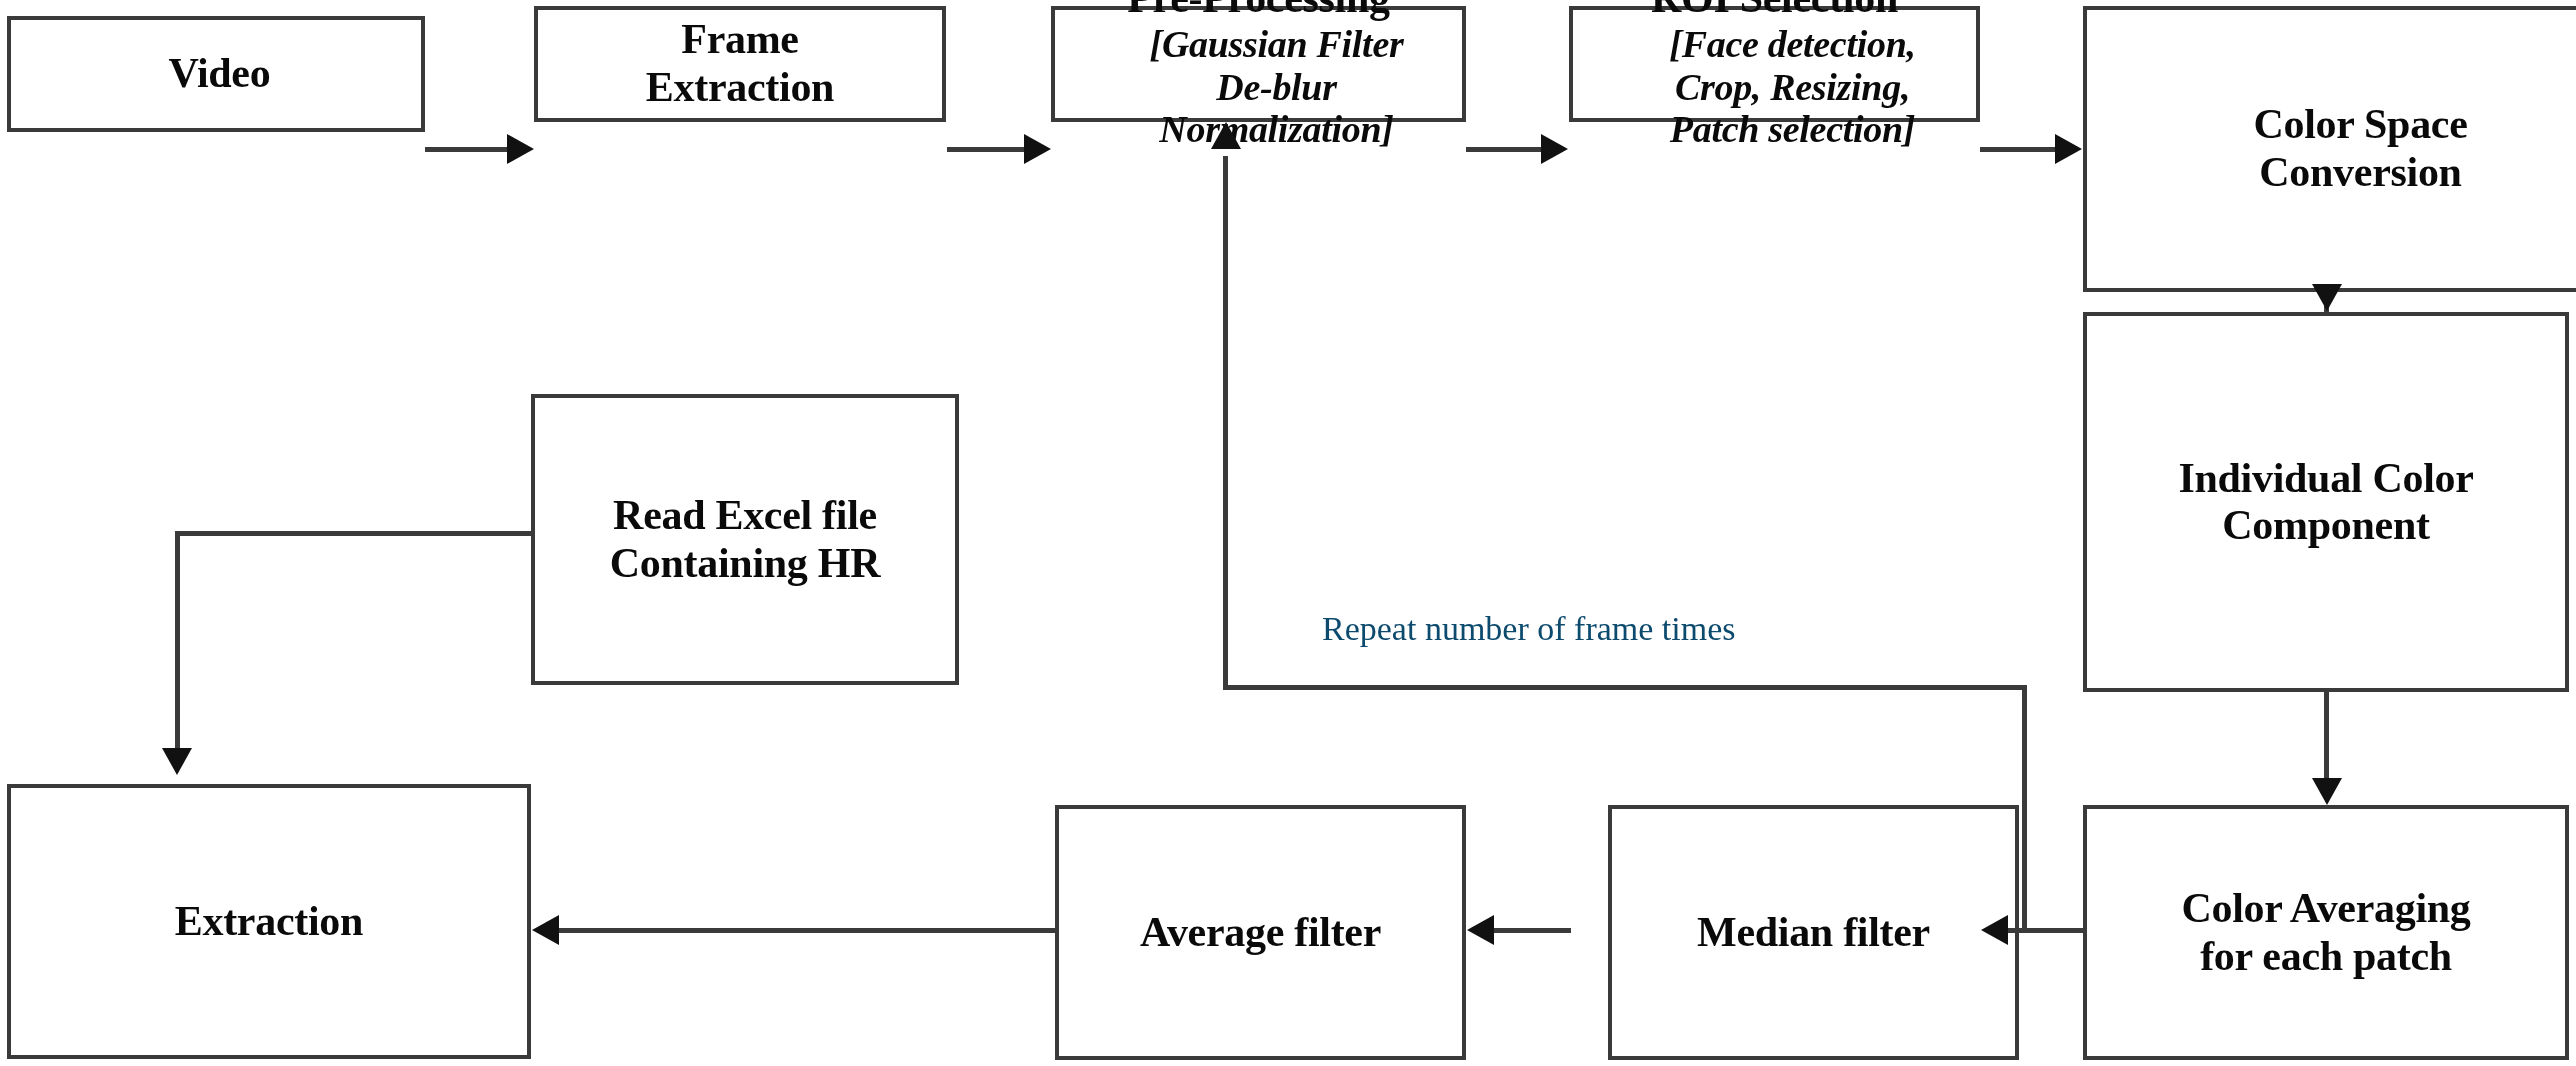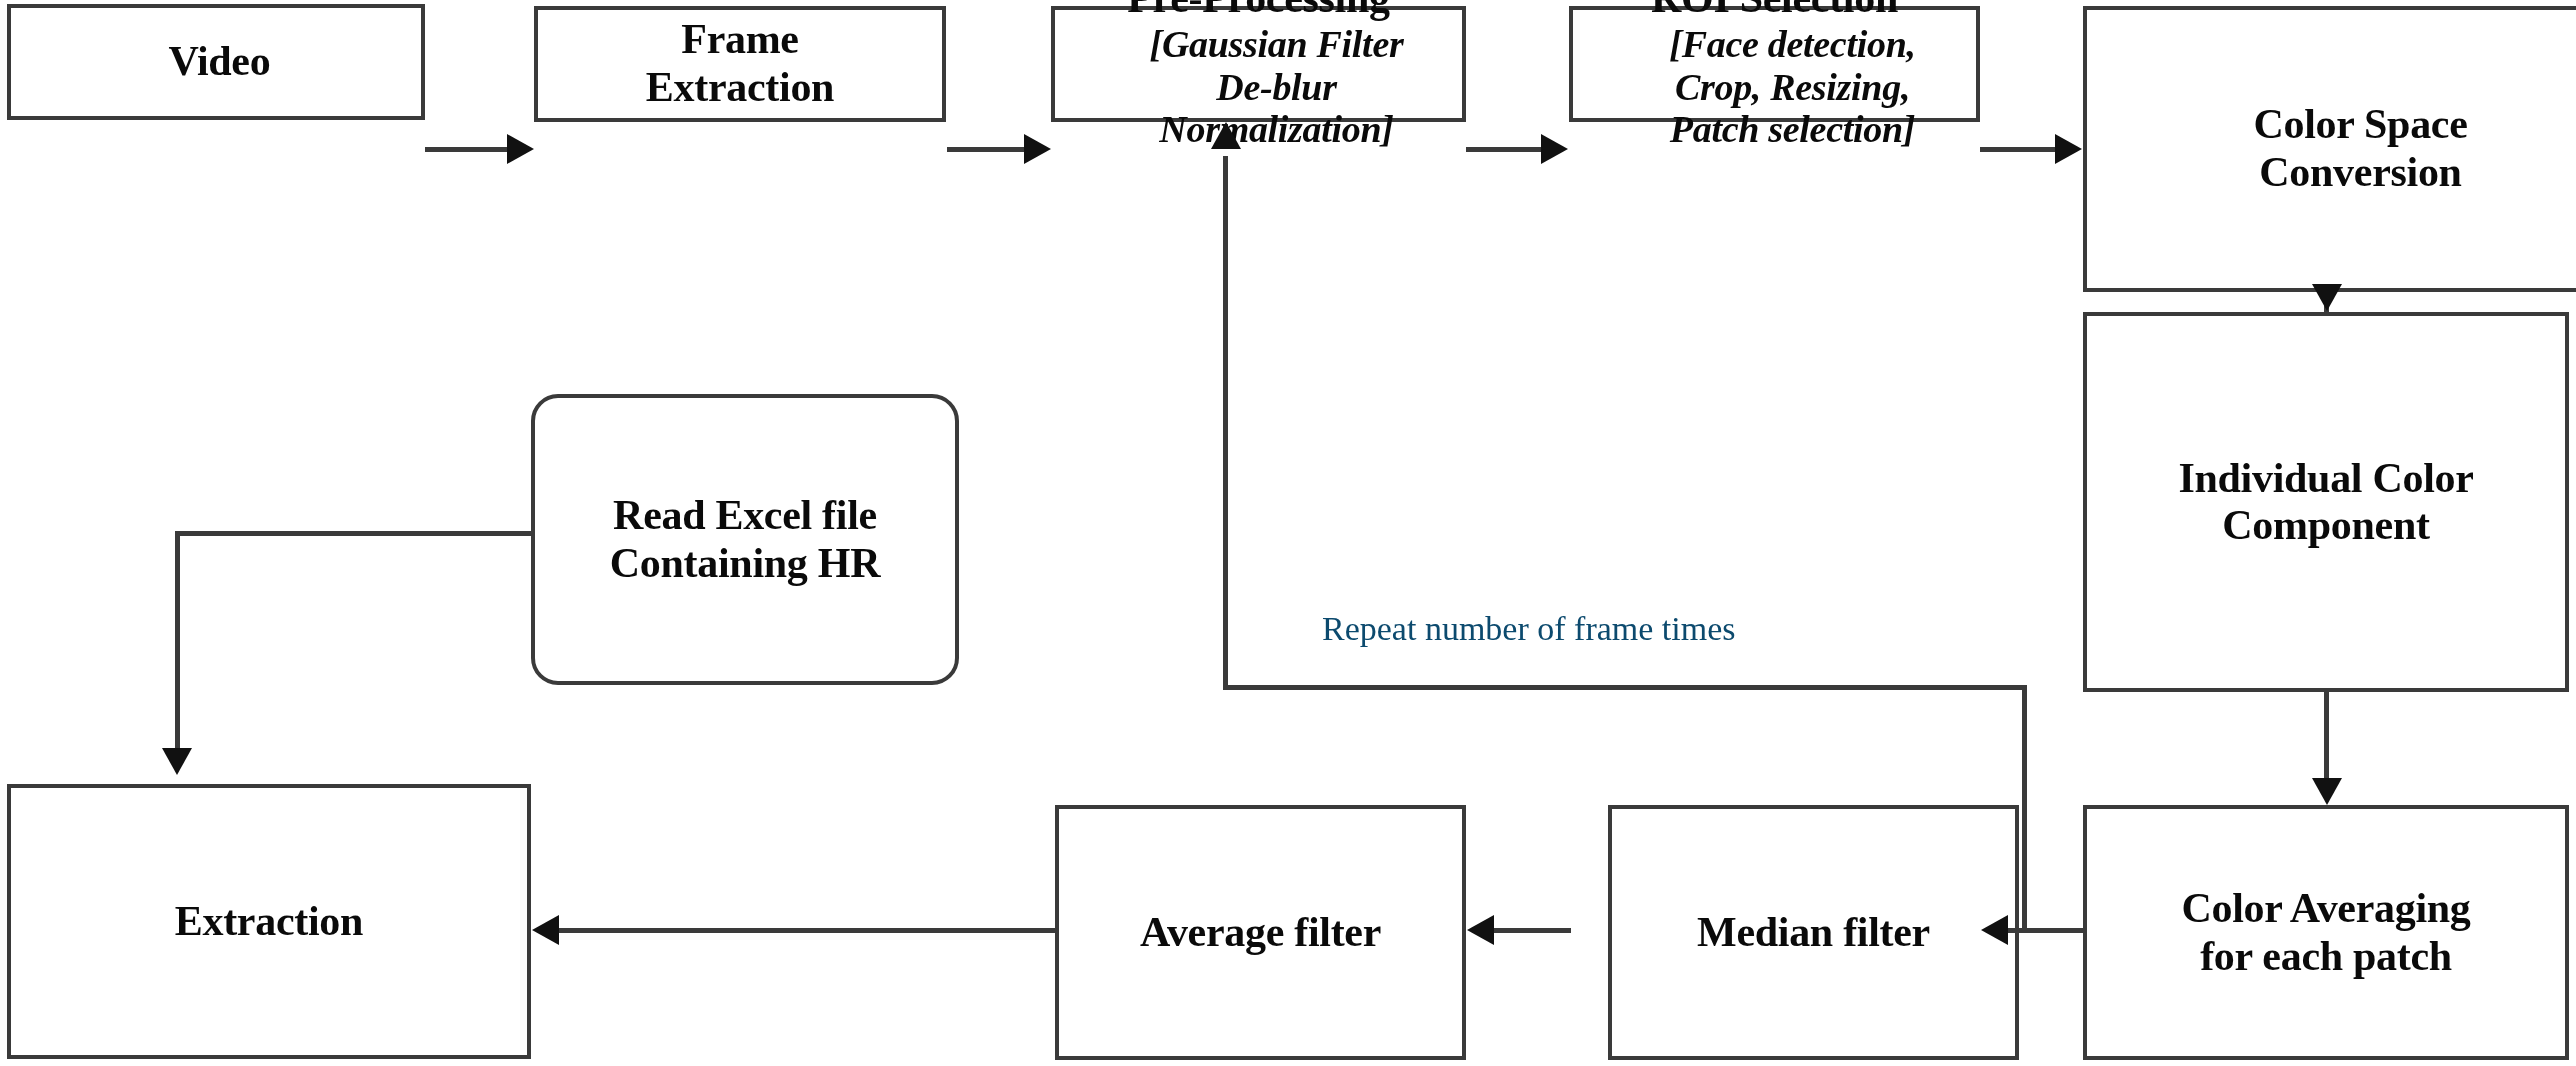--- a/index.html
+++ b/index.html
@@ -84,21 +84,21 @@
     font-weight: normal;
     color: #0c4a6e;
     white-space: nowrap;
   }
 </style>
 </head>
 <body>
 
 <div id="canvas">
 
-  <div class="node" style="left:6.9px; top:4px; width:418px; height:116px;padding-left:7px;">
+  <div class="node" style="left:6.9px; top:16px; width:418px; height:116px;padding-left:7px;">
     <div class="title">Video</div>
   </div>
 
   <div class="node" style="left:534px; top:5.5px; width:412px; height:116px;">
     <div class="title">Frame<br>Extraction</div>
   </div>
 
   <div class="node tight" style="left:1051px; top:5.5px; width:415px; height:116px;">
     <div class="title">Pre-Processing</div>
     <div class="sub">[Gaussian Filter<br>De-blur<br>Normalization]</div>
@@ -114,21 +114,21 @@
   </div>
 
   <div class="node" style="left:2083px; top:312px; width:486px; height:380px;">
     <div class="title">Individual Color<br>Component</div>
   </div>
 
   <div class="node" style="left:2083px; top:805px; width:486px; height:255px;">
     <div class="title">Color Averaging<br>for each patch</div>
   </div>
 
-  <div class="node" style="left:531px; top:394px; width:428px; height:291px;border-radius:27px;">
+  <div class="node" style="left:531px; top:394px; width:428px; height:291px;">
     <div class="title">Read Excel file<br>Containing HR</div>
   </div>
 
   <div class="node" style="left:1569px; top:805px; width:411px; height:255px;margin-left:39px;">
     <div class="title">Median filter</div>
   </div>
 
   <div class="node" style="left:1055px; top:805px; width:411px; height:255px;">
     <div class="title">Average filter</div>
   </div>

